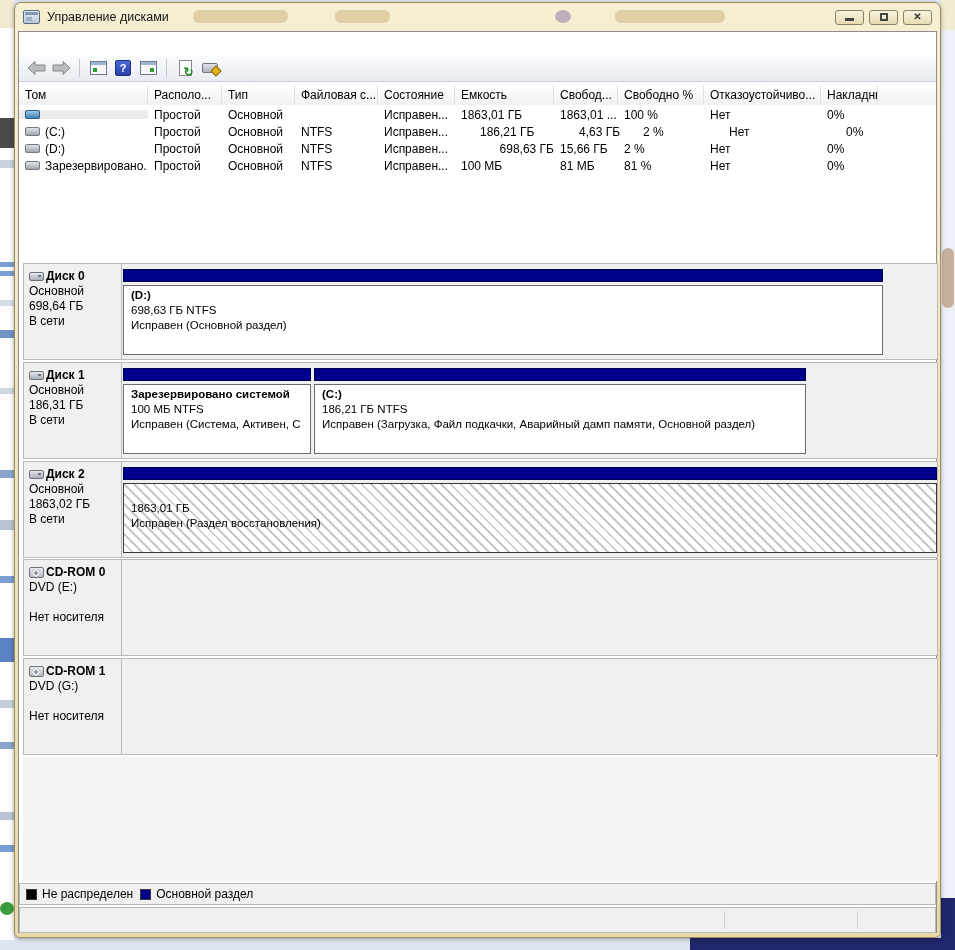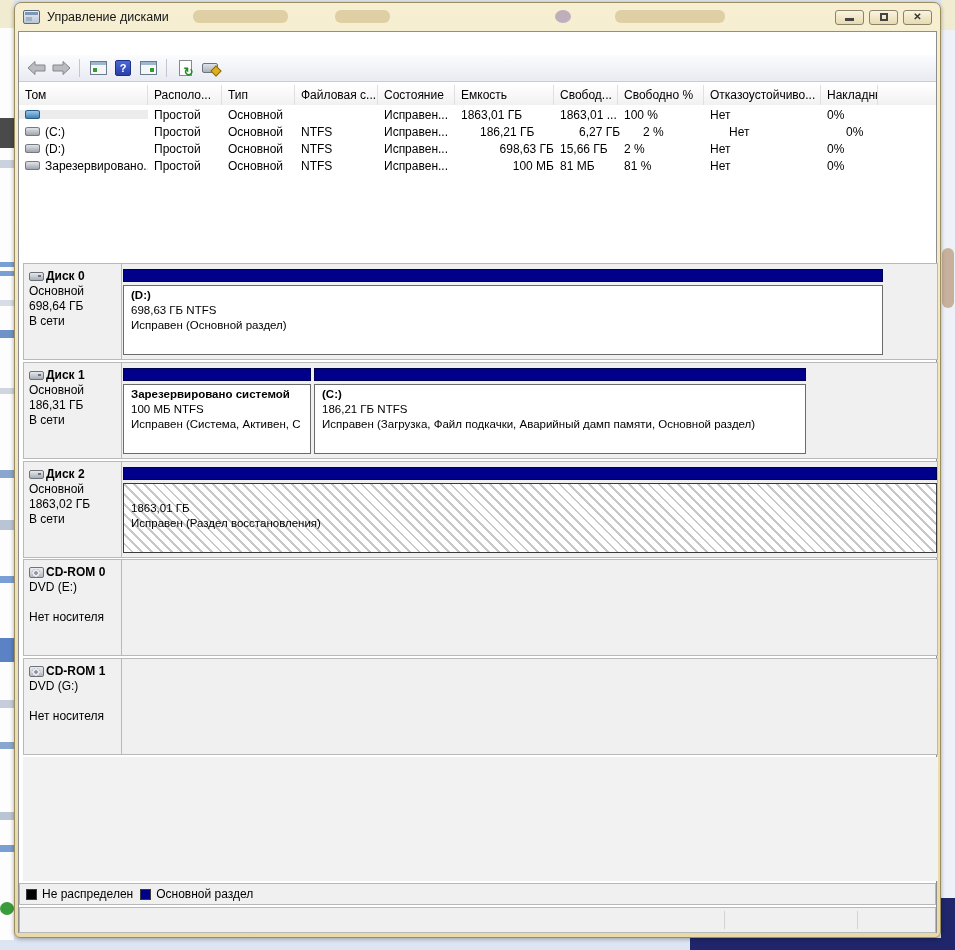--- a/index.html
+++ b/index.html
@@ -225,21 +225,21 @@
       <div class="lrow" style="top:38px;">
         <div class="lcell vol-name" style="width:129px;">
             <div class="vol-ico"></div>
             <span>(C:)</span>
           </div>
         <div class="lcell" style="width:74px;">Простой</div>
         <div class="lcell" style="width:73px;">Основной</div>
         <div class="lcell" style="width:83px;">NTFS</div>
         <div class="lcell" style="width:77px;">Исправен...</div>
         <div class="lcell" style="width:99px;margin-left:19px;">186,21 ГБ</div>
-        <div class="lcell" style="width:64px;">6,27 ГБ</div>
+        <div class="lcell" style="width:64px;">4,63 ГБ</div>
         <div class="lcell" style="width:86px;">2 %</div>
         <div class="lcell" style="width:117px;">Нет</div>
         <div class="lcell" style="width:57px;">0%</div>
       </div>
 
       <div class="lrow" style="top:55px;">
         <div class="lcell vol-name" style="width:129px;">
             <div class="vol-ico"></div>
             <span>(D:)</span>
           </div>
@@ -256,21 +256,21 @@
 
       <div class="lrow" style="top:72px;">
         <div class="lcell vol-name" style="width:129px;">
             <div class="vol-ico"></div>
             <span>Зарезервировано...</span>
           </div>
         <div class="lcell" style="width:74px;">Простой</div>
         <div class="lcell" style="width:73px;">Основной</div>
         <div class="lcell" style="width:83px;">NTFS</div>
         <div class="lcell" style="width:77px;">Исправен...</div>
-        <div class="lcell" style="width:99px;text-align:right;">100 МБ</div>
+        <div class="lcell" style="width:99px;">100 МБ</div>
         <div class="lcell" style="width:64px;">81 МБ</div>
         <div class="lcell" style="width:86px;">81 %</div>
         <div class="lcell" style="width:117px;">Нет</div>
         <div class="lcell" style="width:57px;">0%</div>
       </div>
     </div>
 
     <div class="disk-row" style="top:231px;">
       <div class="dlabel">
         <div class="dname">

